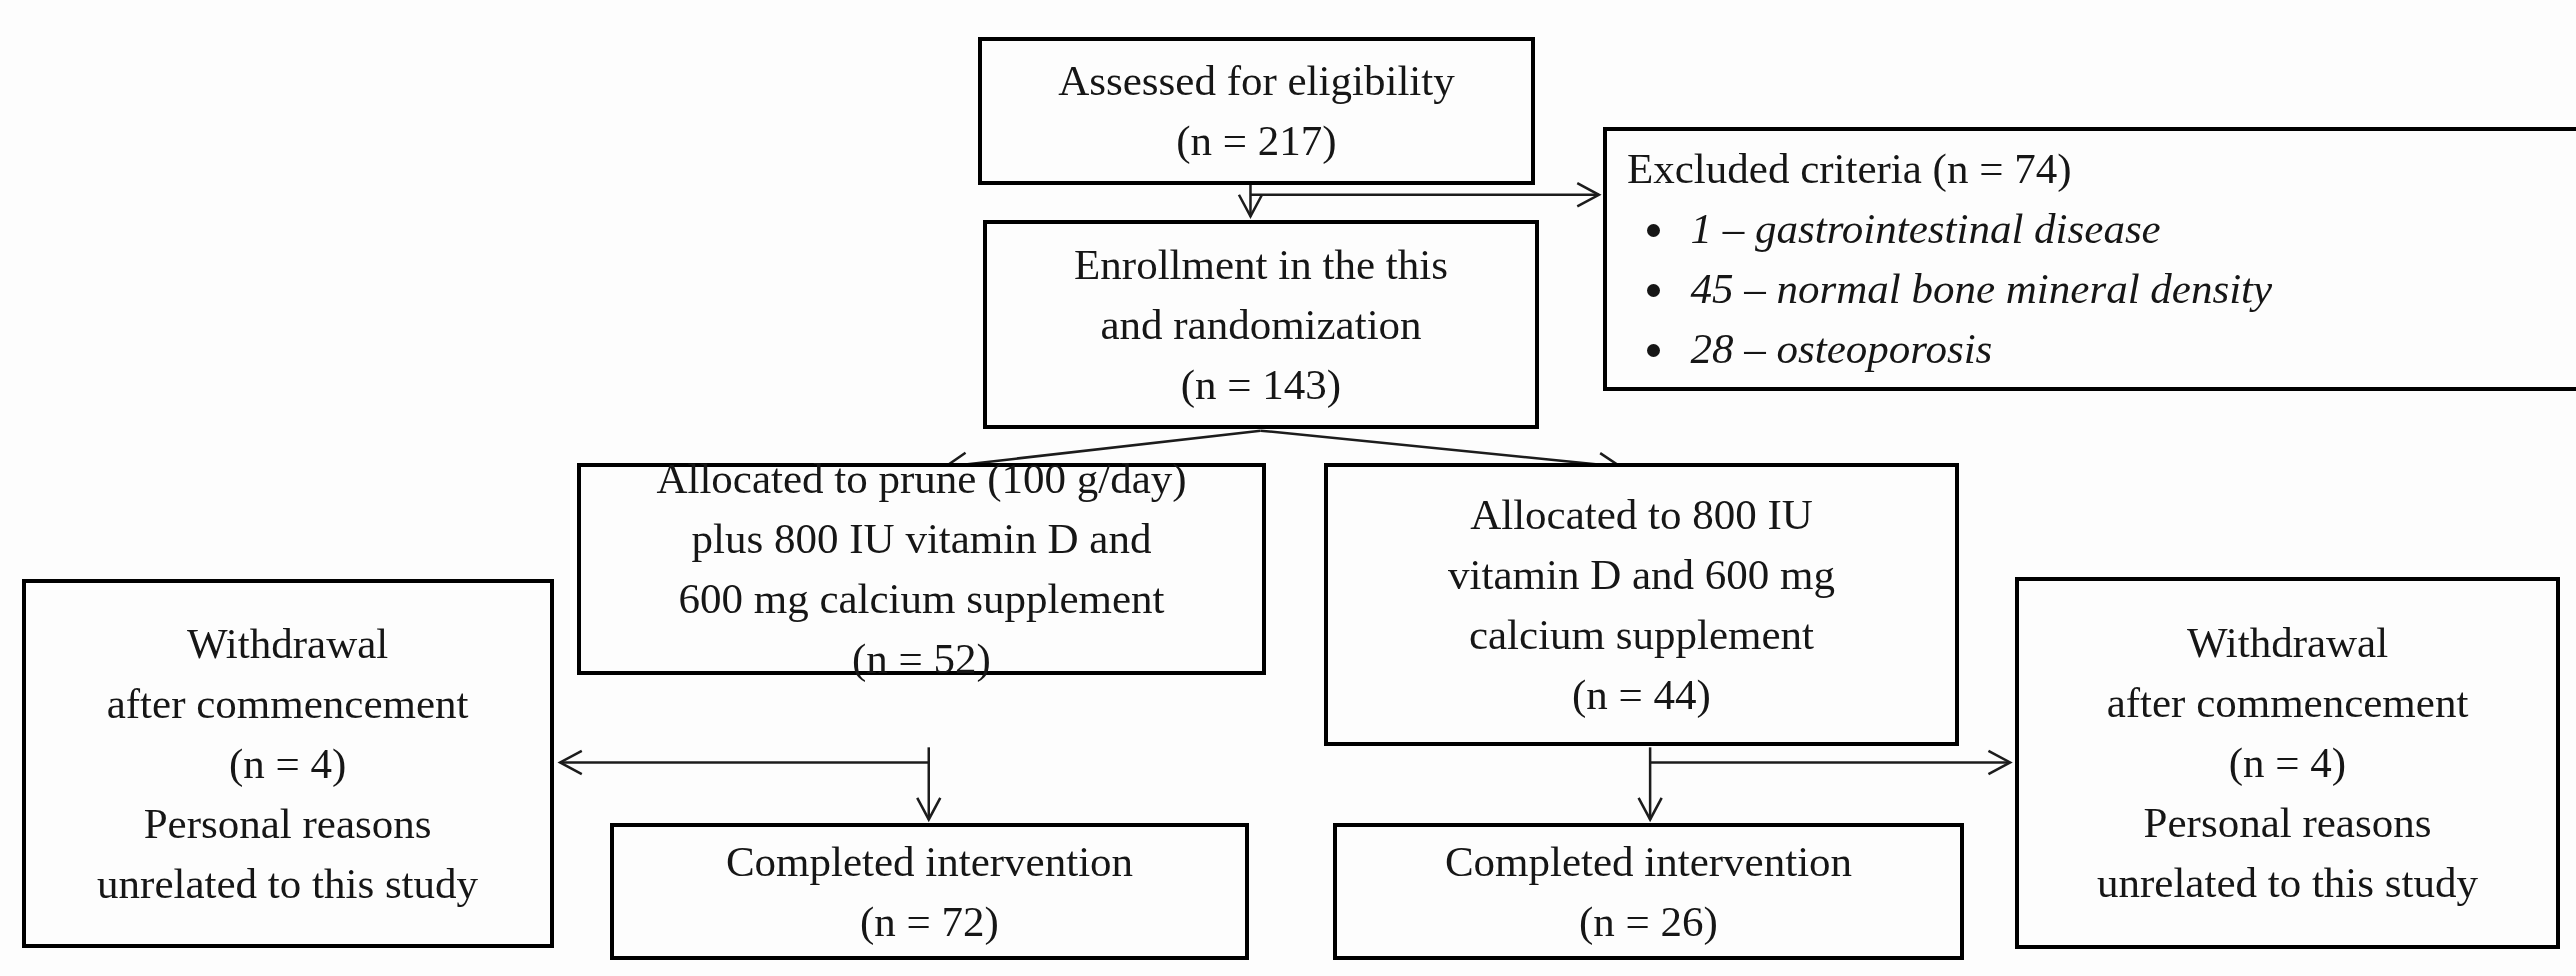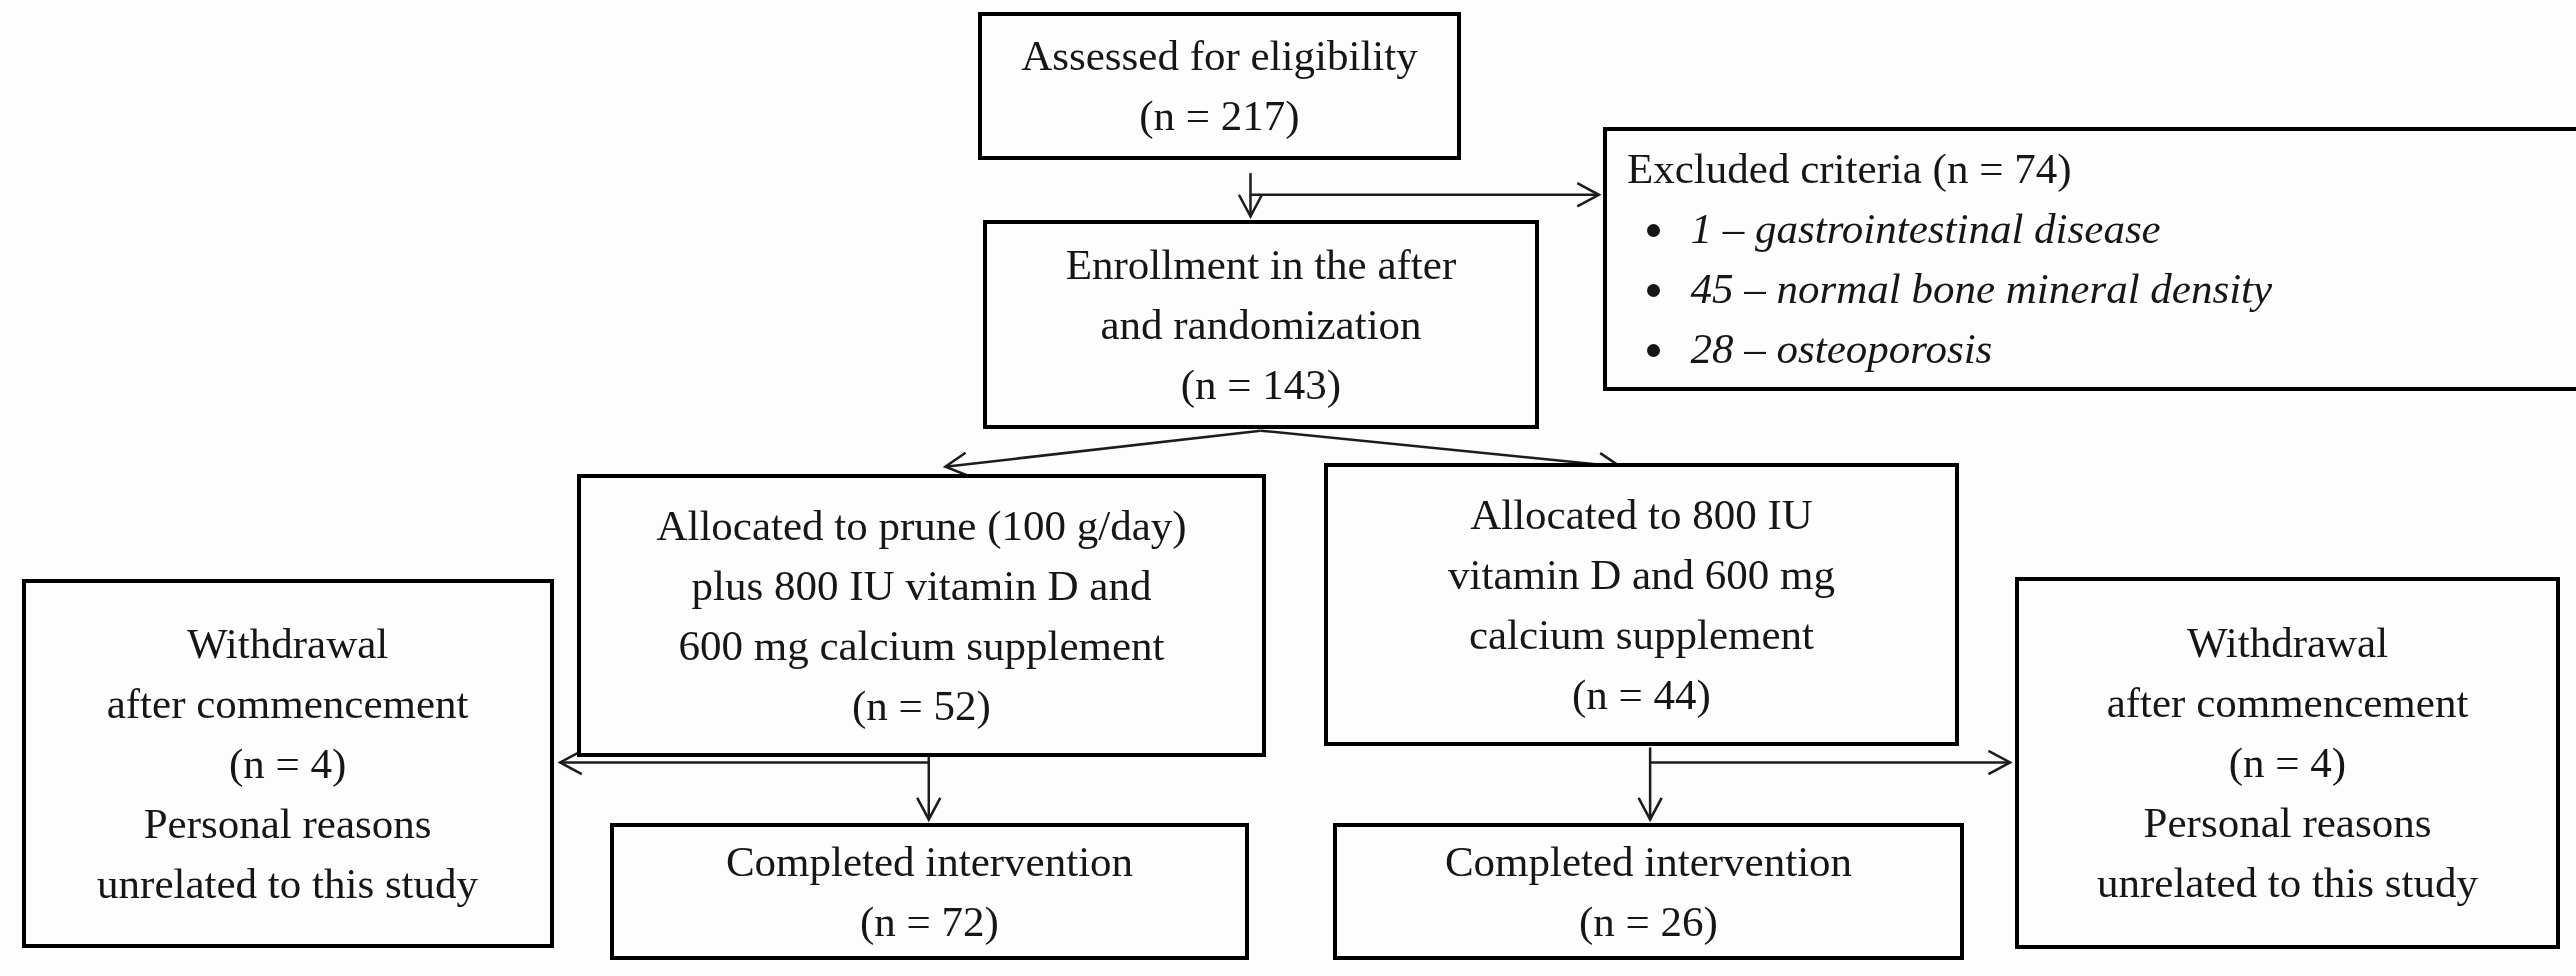--- a/index.html
+++ b/index.html
@@ -17,34 +17,34 @@
     box-sizing:border-box;
     border:4.3px solid #000000;
     background:#fdfdfd;
     display:flex;flex-direction:column;
     align-items:center;justify-content:center;
     text-align:center;
     font-size:43px;line-height:60px;
     white-space:nowrap;
   }
   .box span{display:block;}
-  #assessed-box{left:978px;top:12px;width:483px;height:148px;}
+  #assessed-box{left:978px;top:37px;width:557px;height:148px;}
   #excluded-box{
     left:1603px;top:127px;width:1088px;height:264px;
     align-items:flex-start;text-align:left;
     padding-left:20px;
   }
   #excluded-box ul{
     margin:0;padding:0 0 0 52px;
     list-style:disc outside;
     font-style:italic;
   }
   #excluded-box li{padding-left:11.5px;}
   #enrollment-box{left:983px;top:220px;width:556px;height:209px;}
-  #alloc-prune-box{left:577px;top:463px;width:689px;height:283px;margin-top:11px;}
+  #alloc-prune-box{left:577px;top:463px;width:689px;height:212px;}
   #alloc-control-box{left:1324px;top:463px;width:635px;height:283px;}
   #withdrawal-left-box{left:21.6px;top:579px;width:532px;height:369px;}
   #withdrawal-right-box{left:2015px;top:577px;width:545px;height:372px;}
   #completed-left-box{left:610px;top:823px;width:639px;height:137px;}
   #completed-right-box{left:1333px;top:823px;width:631px;height:137px;}
 </style>
 </head>
 <body>
 
 <div id="canvas">
@@ -75,21 +75,21 @@
   <div class="box" id="excluded-box">
     <span>Excluded criteria (n = 74)</span>
     <ul>
       <li>1 – gastrointestinal disease</li>
       <li>45 – normal bone mineral density</li>
       <li>28 – osteoporosis</li>
     </ul>
   </div>
 
   <div class="box" id="enrollment-box">
-    <span>Enrollment in the after</span>
+    <span>Enrollment in the this</span>
     <span>and randomization</span>
     <span>(n = 143)</span>
   </div>
 
   <div class="box" id="alloc-prune-box">
     <span>Allocated to prune (100 g/day)</span>
     <span>plus 800 IU vitamin D and</span>
     <span>600 mg calcium supplement</span>
     <span>(n = 52)</span>
   </div>

